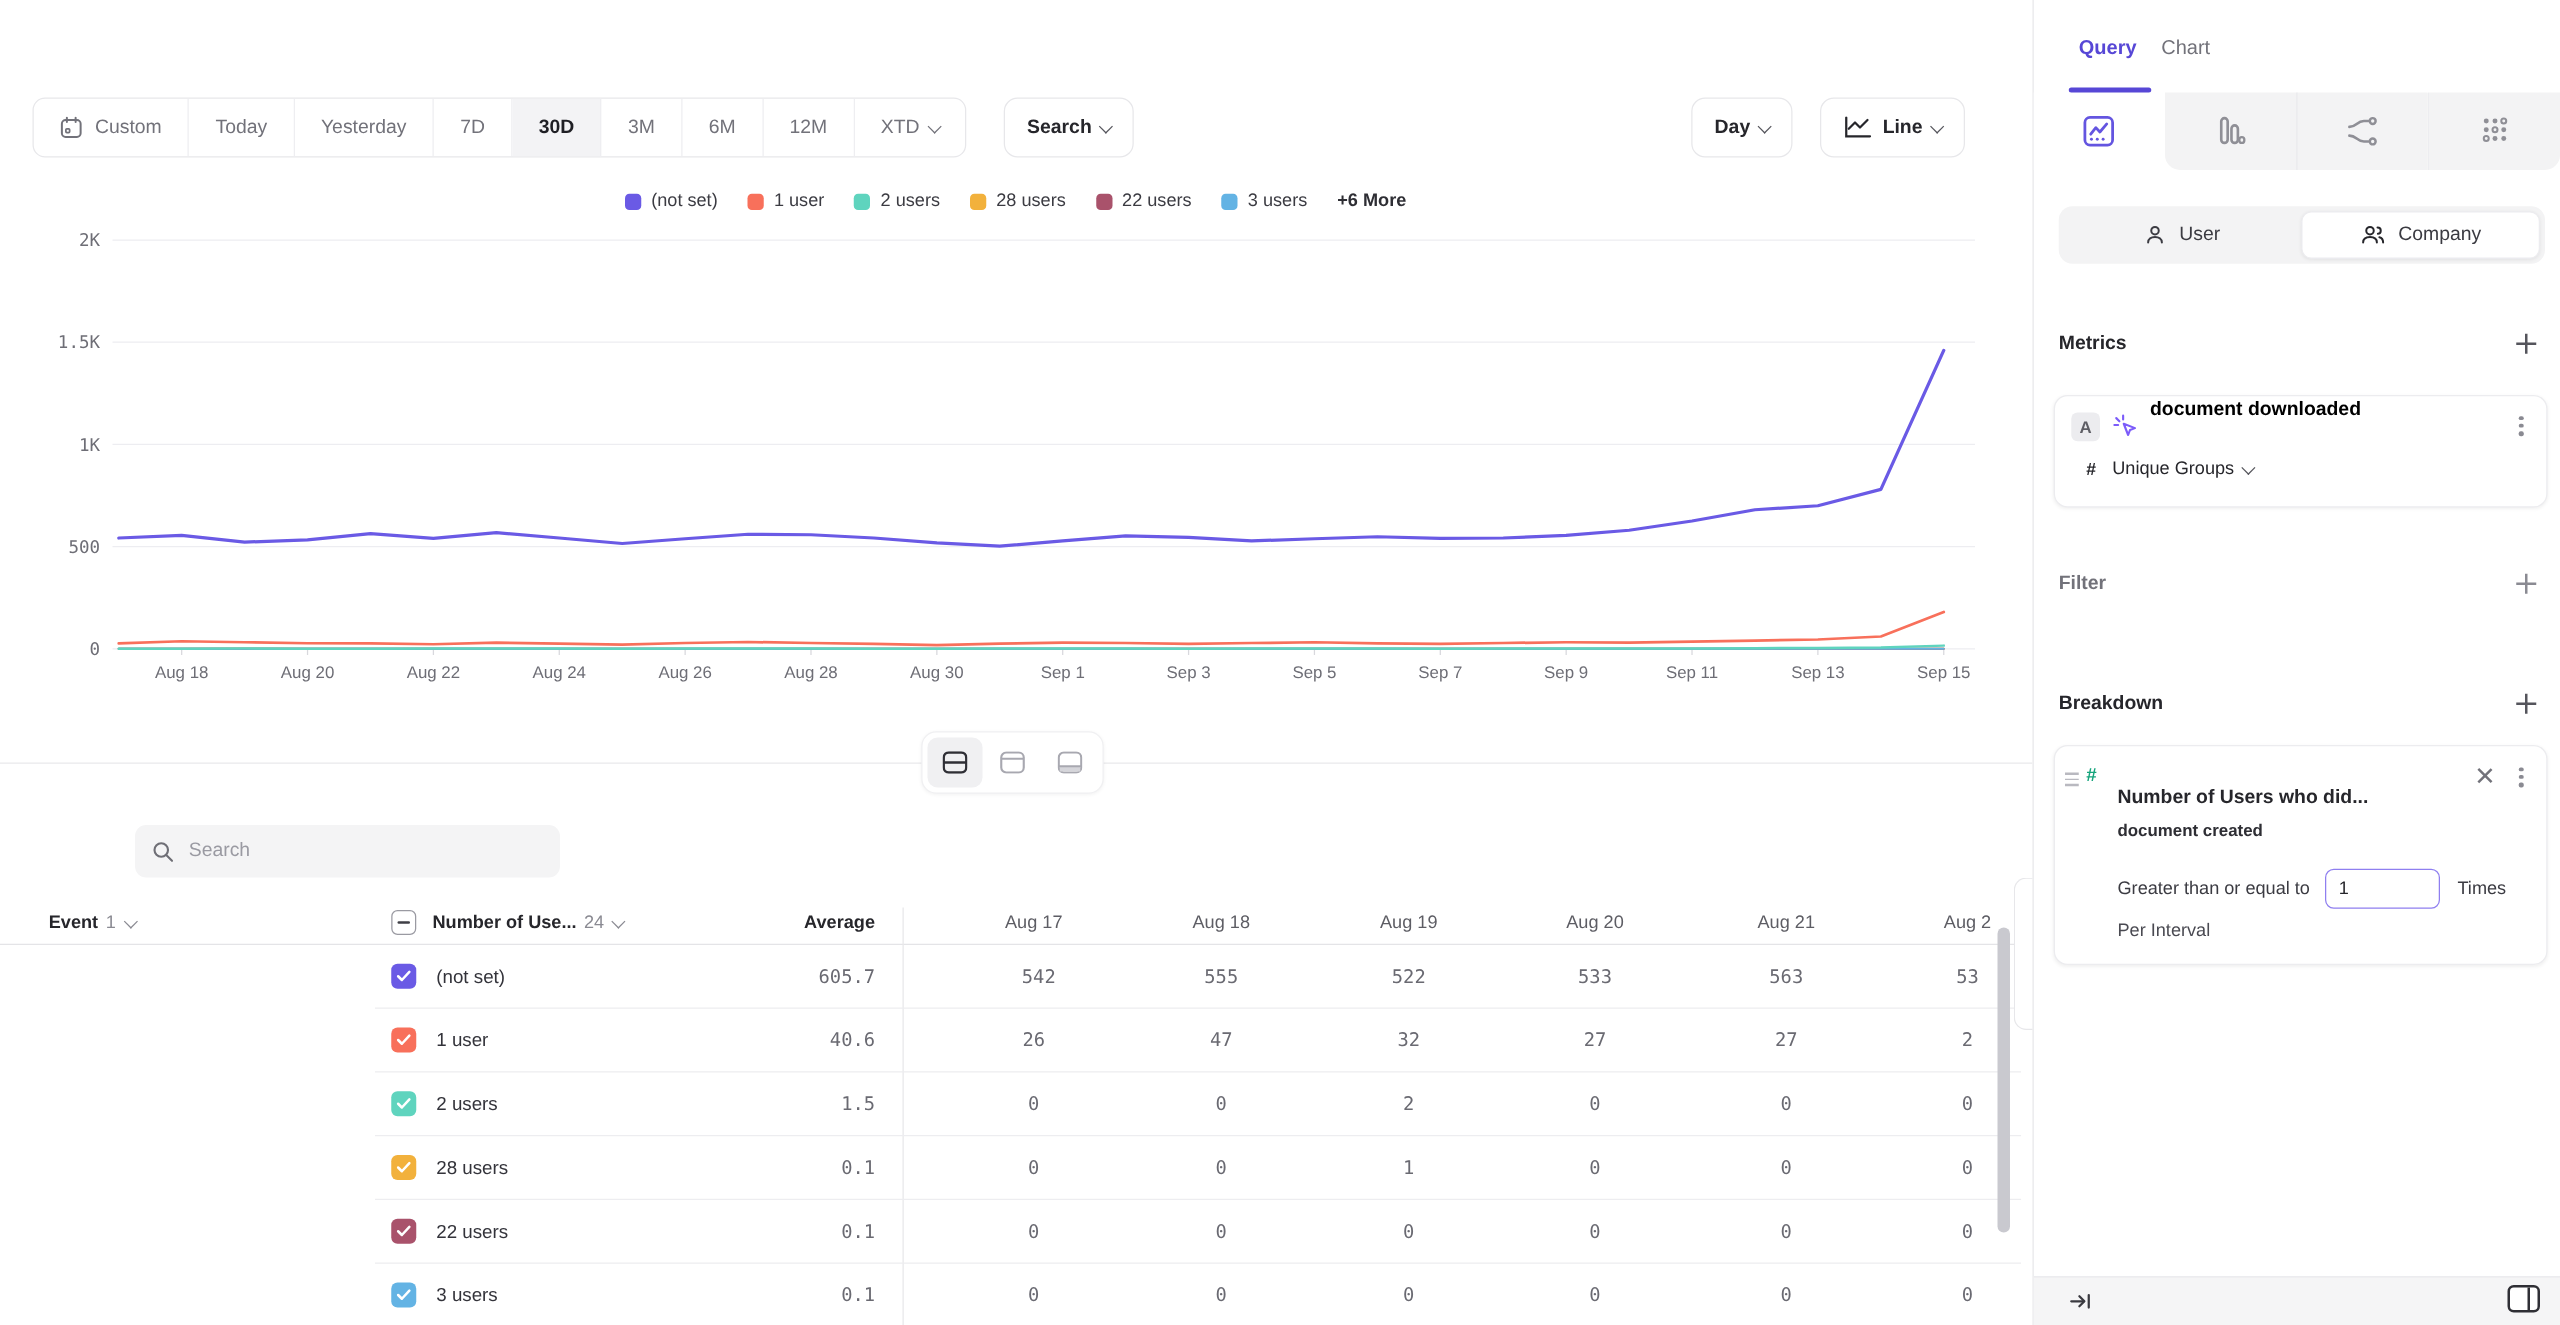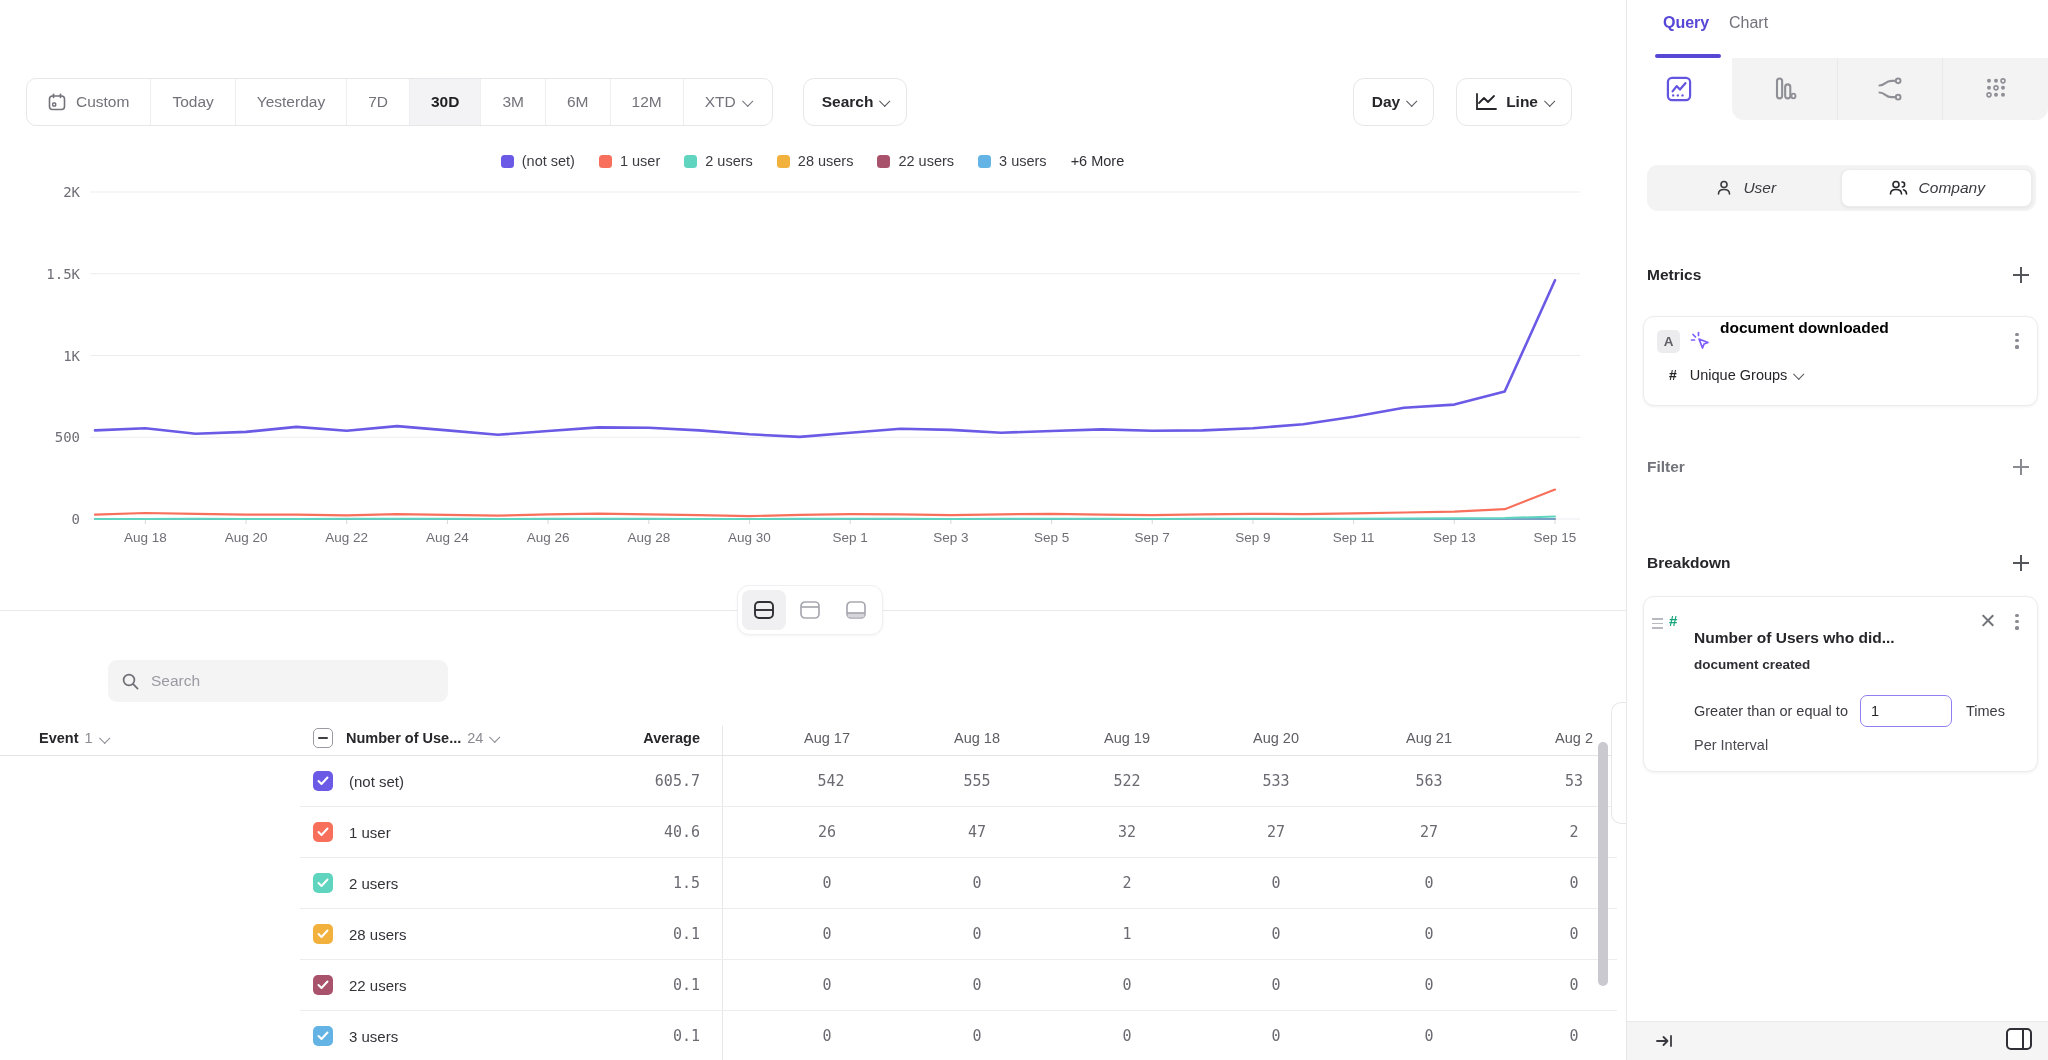--- a/index.html
+++ b/index.html
@@ -22,21 +22,21 @@
   #compare-btn{margin-left:30px;}
   .toolbar-spacer{flex:1;}
   #interval-btn{margin-right:22px;}
   #charttype-btn{margin-right:28px;}
   .icon16{display:inline-block;vertical-align:middle;}
   
   .legend{position:absolute;left:0;top:153px;width:1625px;display:flex;justify-content:center;
           align-items:center;gap:24px;font-size:14.5px;color:#3b3b42;}
   .legend-item{display:flex;align-items:center;gap:8px;}
   .legend-sq{width:13px;height:13px;border-radius:3.5px;}
-  .legend-more{font-weight:400;color:#2e2e34;cursor:pointer;}
+  .legend-more{font-weight:700;color:#2e2e34;cursor:pointer;}
   
   #chart{position:absolute;left:0;top:170px;}
   
   .main-divider{position:absolute;left:0;top:610px;width:1626px;height:1px;background:#e9e9ec;}
   .layout-toggle{position:absolute;left:737px;top:585px;display:flex;gap:2px;background:#fff;
                  border:1px solid #f0f0f2;border-radius:12px;padding:4px;box-shadow:0 1px 3px rgba(0,0,0,.05);}
   .lt-btn{width:44px;height:40px;display:flex;align-items:center;justify-content:center;border-radius:8px;cursor:pointer;}
   .lt-btn.sel{background:#f0f0f2;}
   
   .search-box{position:absolute;left:108px;top:660px;width:340px;height:42px;background:#f4f4f5;
@@ -63,35 +63,35 @@
   .trow .chk svg{display:block;}
   .trow .rlabel{margin-left:16px;font-size:15px;color:#33333a;}
   .trow .ravg{position:absolute;left:260px;width:140px;text-align:right;color:#6a6a72;font-size:15px;}
   .trow .rcell{position:absolute;width:150px;text-align:center;color:#6a6a72;font-size:15px;}
   .vscroll{position:absolute;left:1598px;top:742px;width:10px;height:244px;border-radius:5px;background:#c9c9cf;cursor:grab;}
   
   .panel{position:absolute;left:1626px;top:0;width:422px;height:1060px;border-left:1px solid #e7e7ea;
          box-sizing:border-box;background:#fff;}
   .panel-handle{position:absolute;left:1611px;top:702px;width:16px;height:120px;background:#fff;
                 border:1px solid #e7e7ea;border-right:none;border-radius:10px 0 0 10px;}
-  .ptabs{position:relative;height:58px;}
+  .ptabs{position:relative;height:58px;margin-top:16px;}
   .ptab{position:absolute;top:14px;font-size:16px;cursor:pointer;}
   .ptab.query{left:36px;color:#5747d6;font-weight:700;}
   .ptab.chart{left:102px;color:#72727a;font-weight:500;}
   .ptab-underline{position:absolute;left:28px;top:54px;width:66px;height:3.5px;background:#5747d6;border-radius:2px;}
   .icon-tabs{display:flex;height:62px;}
   .icon-tab{flex:1;display:flex;align-items:center;justify-content:center;cursor:pointer;background:#f3f3f4;
             border-left:1px solid #e9e9ec;}
   .icon-tab:first-child{background:#fff;border-left:none;}
   .icon-tab:nth-child(2){border-bottom-left-radius:12px;border-left:none;}
   .icon-tab:last-child{border-bottom-right-radius:12px;}
   .scope-toggle{position:absolute;left:20px;right:12px;top:165px;height:46px;background:#f3f3f4;border-radius:11px;
                 display:flex;padding:4px;box-sizing:border-box;}
   .scope-opt{flex:1;display:flex;align-items:center;justify-content:center;gap:10px;font-size:15.5px;
-             color:#3b3b42;cursor:pointer;border-radius:8px;font-style:italic;}
+             color:#3b3b42;cursor:pointer;border-radius:8px;}
   .scope-opt.sel{background:#fff;border:1px solid #ececef;box-shadow:0 1px 3px rgba(0,0,0,.07);font-weight:500;}
   .sec-title{position:absolute;left:20px;font-size:15.5px;font-weight:700;color:#26262b;}
   .sec-title.muted{color:#72727a;font-weight:600;}
   .plus-btn{position:absolute;right:18px;width:18px;height:18px;cursor:pointer;}
   .plus-btn:before,.plus-btn:after{content:"";position:absolute;background:#55555c;}
   .plus-btn:before{left:8px;top:1px;width:1.8px;height:16px;}
   .plus-btn:after{left:1px;top:8px;width:16px;height:1.8px;}
   .plus-btn.muted:before,.plus-btn.muted:after{background:#8a8a92;}
   .card{position:absolute;left:16px;right:10px;border:1px solid #ececef;border-radius:11px;background:#fff;
         box-shadow:0 1px 3px rgba(0,0,0,.06);}

